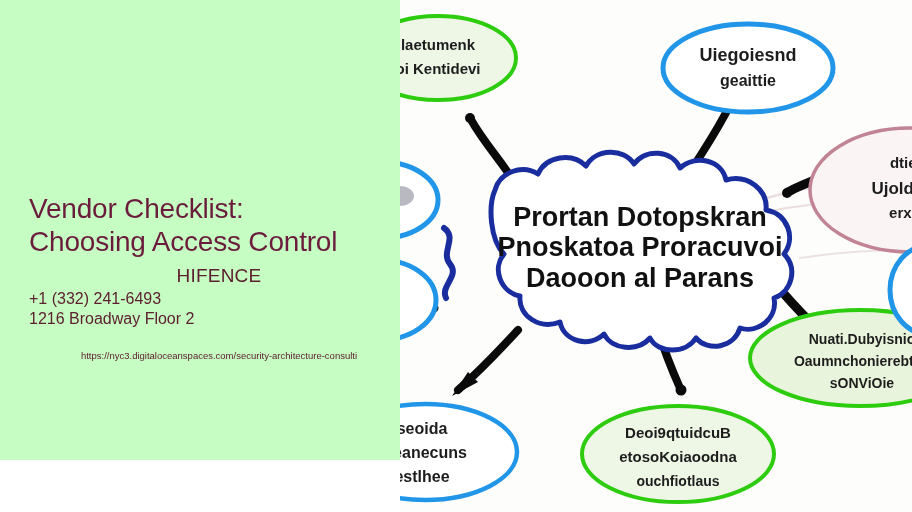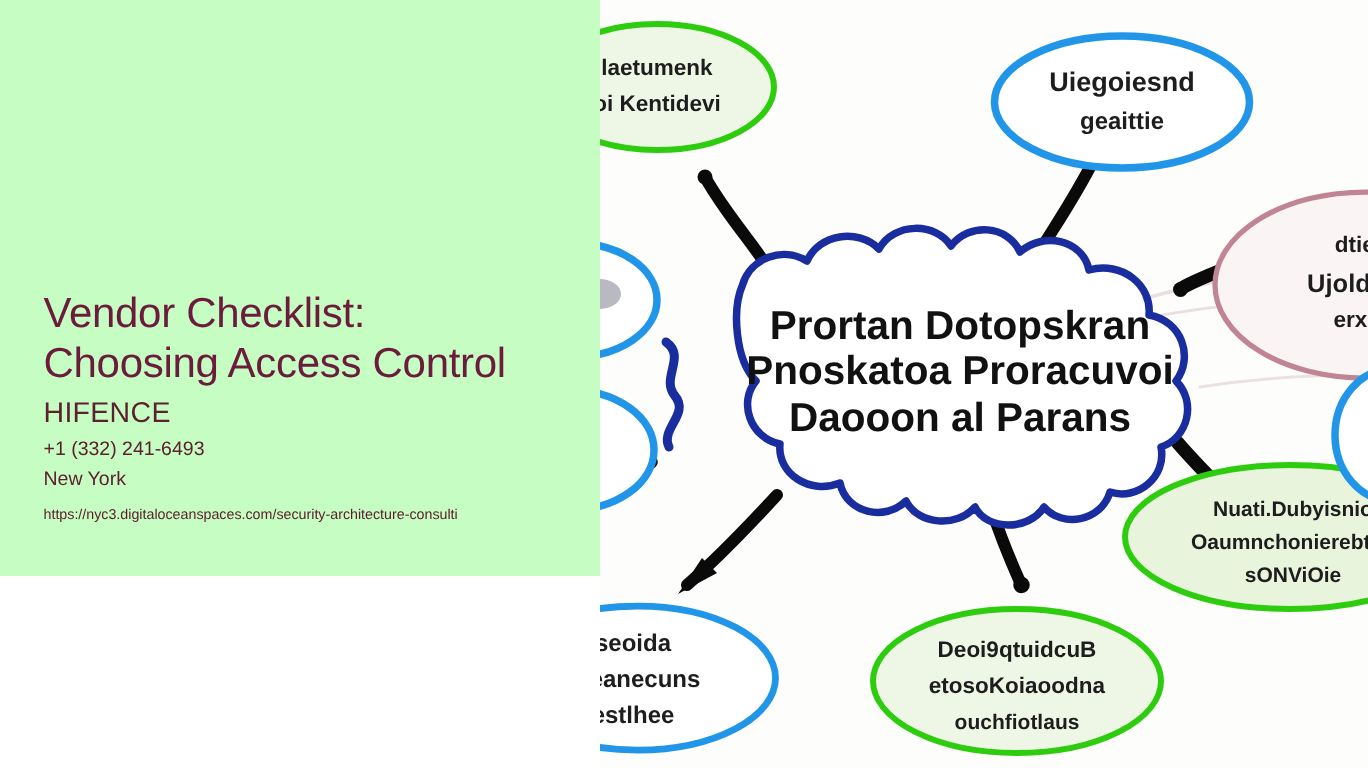--- a/index.html
+++ b/index.html
@@ -18,21 +18,21 @@
     width: 912px;
     height: 512px;
     display: flex;
     overflow: hidden;
   }
 
   
   #left-panel {
     position: relative;
     width: 400px;
-    height: 384px;
+    height: 460px;
     background: #c6fdc2;
     box-sizing: border-box;
     overflow: hidden;
     flex: 0 0 400px;
   }
   #left-content {
     position: absolute;
     left: 29px;
     top: 192px;
     width: 380px;
@@ -47,29 +47,31 @@
     margin: 0 0 6px 0;
     font-family: "Liberation Sans", sans-serif;
   }
   #company-name {
     font-size: 19px;
     line-height: 23px;
     font-weight: 400;
     color: #5d2030;
     margin: 0 0 2px 0;
     letter-spacing: 0.2px;
+    text-align: center;
   }
   .contact-line {
-    font-size: 13px;
+    font-size: 16px;
     line-height: 20px;
     color: #5d2030;
     white-space: nowrap;
   }
   #url-block {
-    margin-top: 5px;
+    margin-top: 17px;
+    text-align: center;
   }
   .url-line {
     font-size: 9.5px;
     line-height: 20px;
     color: #5d2030;
     white-space: nowrap;
     letter-spacing: 0px;
   }
 
   
@@ -111,22 +113,22 @@
   <div id="left-panel">
     <div id="left-content">
 
       <h1 id="doc-title">Vendor Checklist:
 Choosing Access Control</h1>
 
       <div id="company-name">HIFENCE</div>
 
       <div class="contact-line">+1 (332) 241-6493</div>
 
-
-      <div class="contact-line">New York</div>
+      <div class="contact-line">1216 Broadway Floor 2</div>
+
 
 
       <div id="url-block">
         <div class="url-line">https://nyc3.digitaloceanspaces.com/security-architecture-consulti</div>
       </div>
 
     </div>
   </div>
 
   <div id="right-panel">

